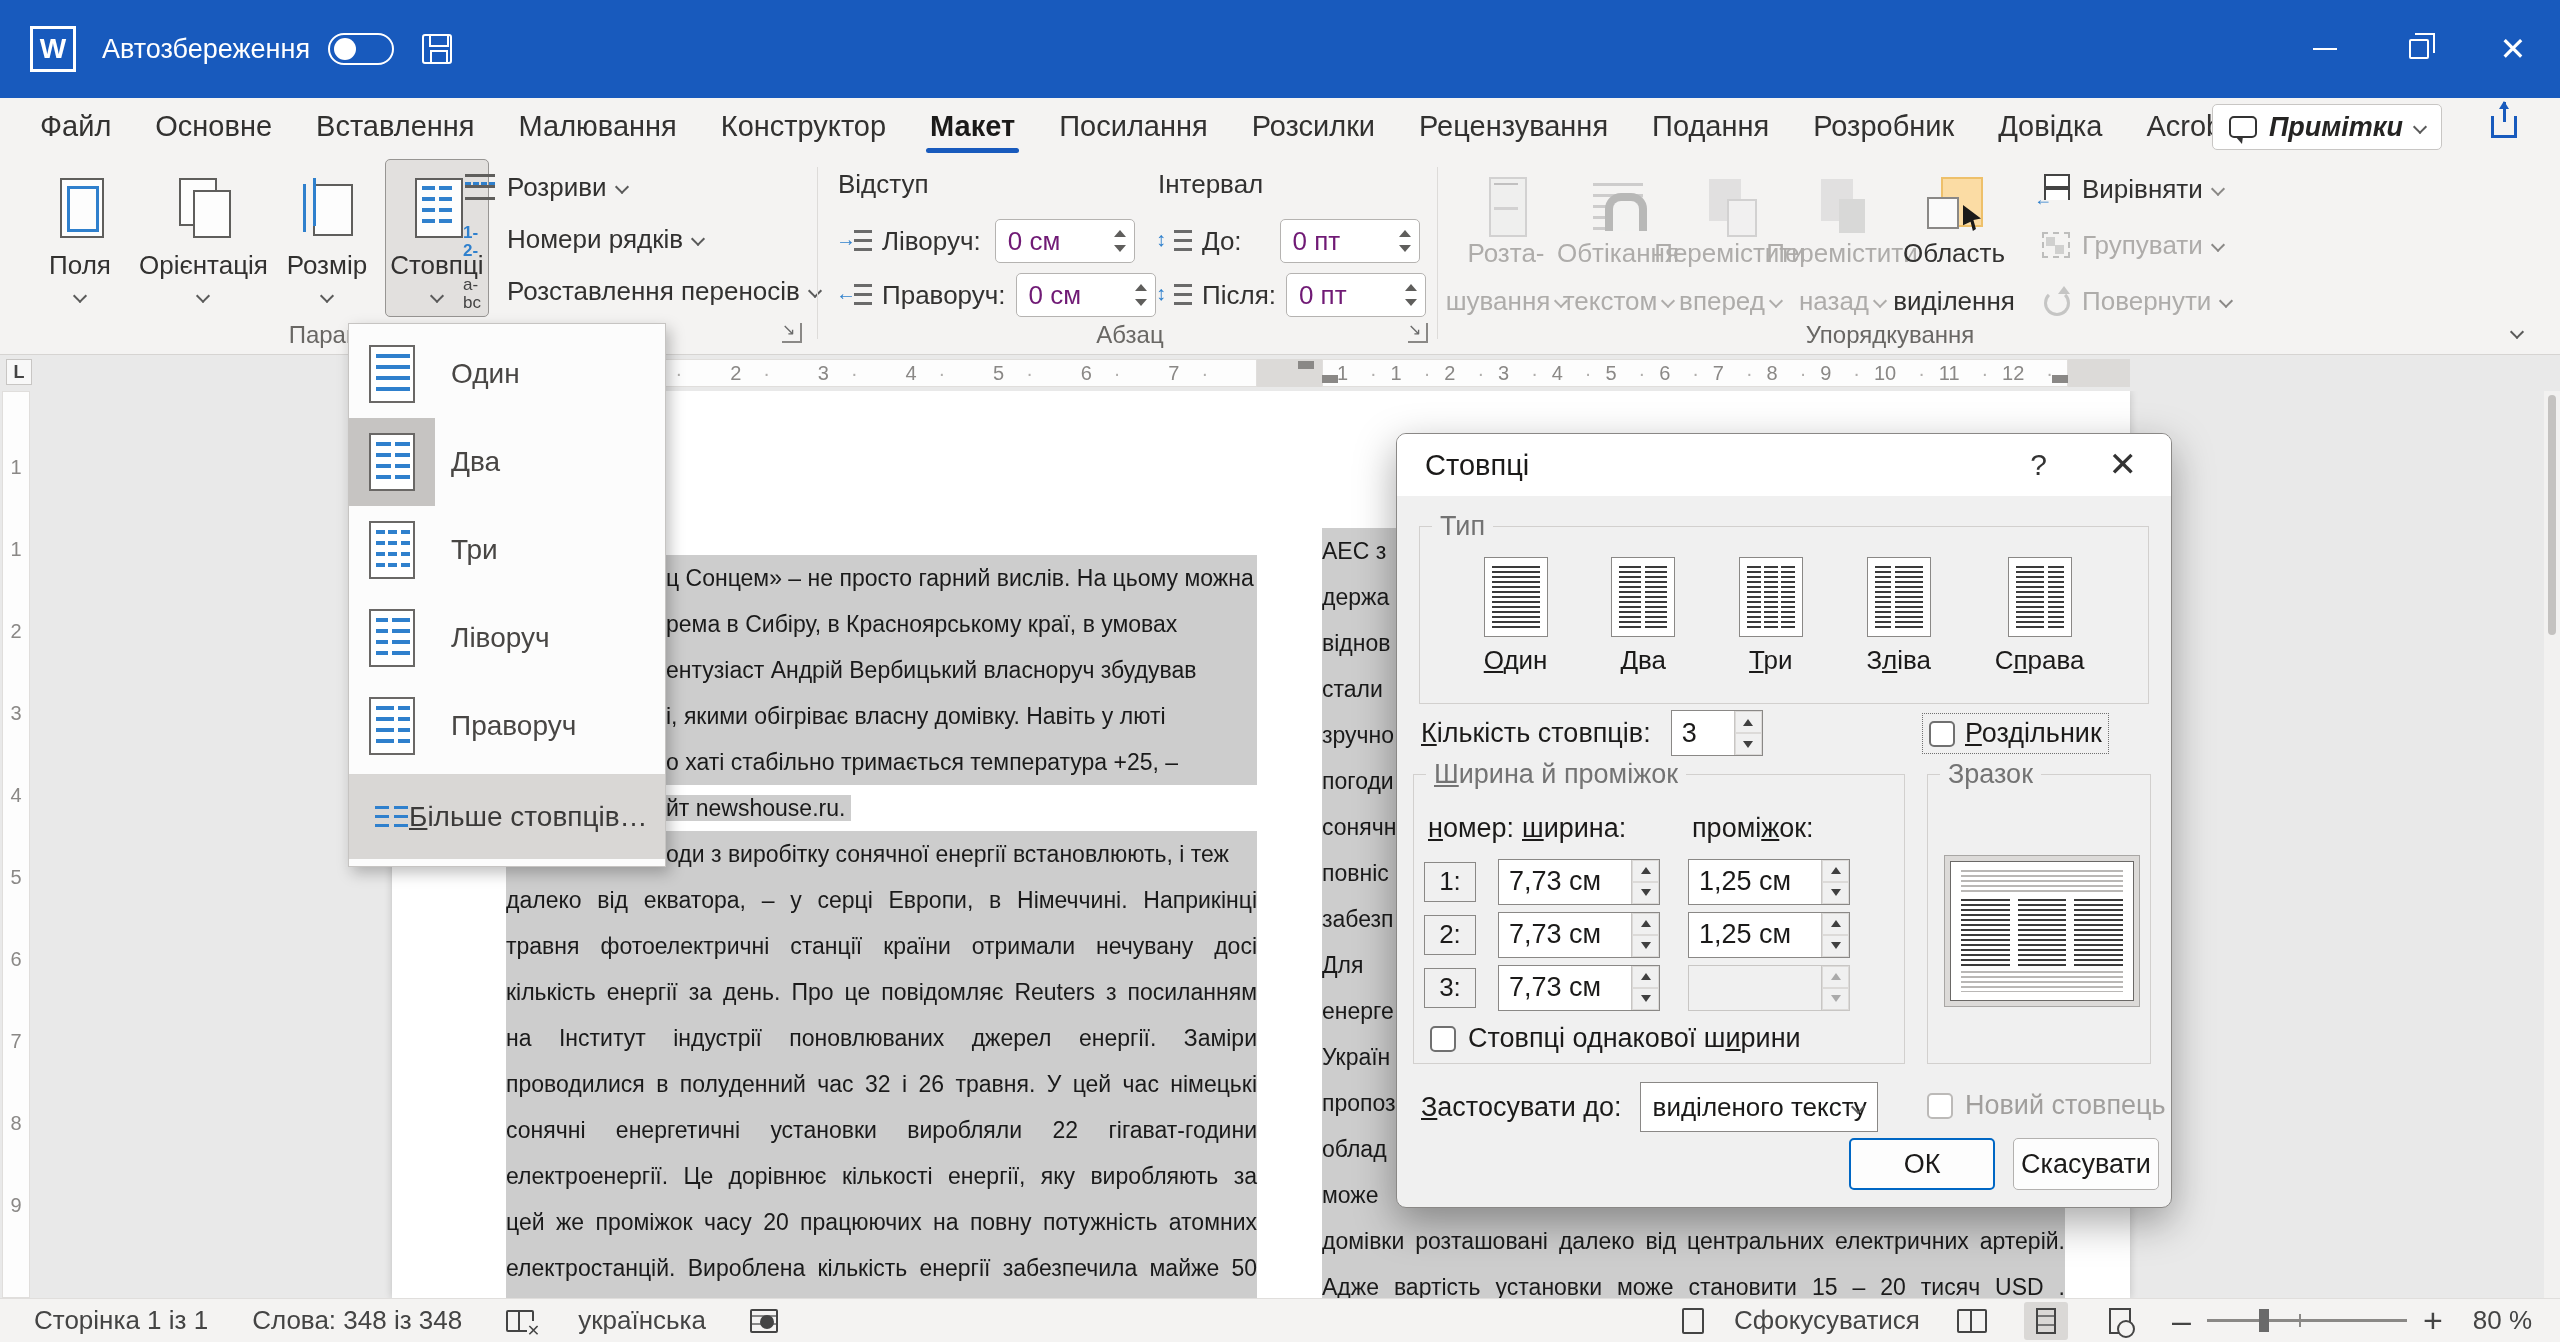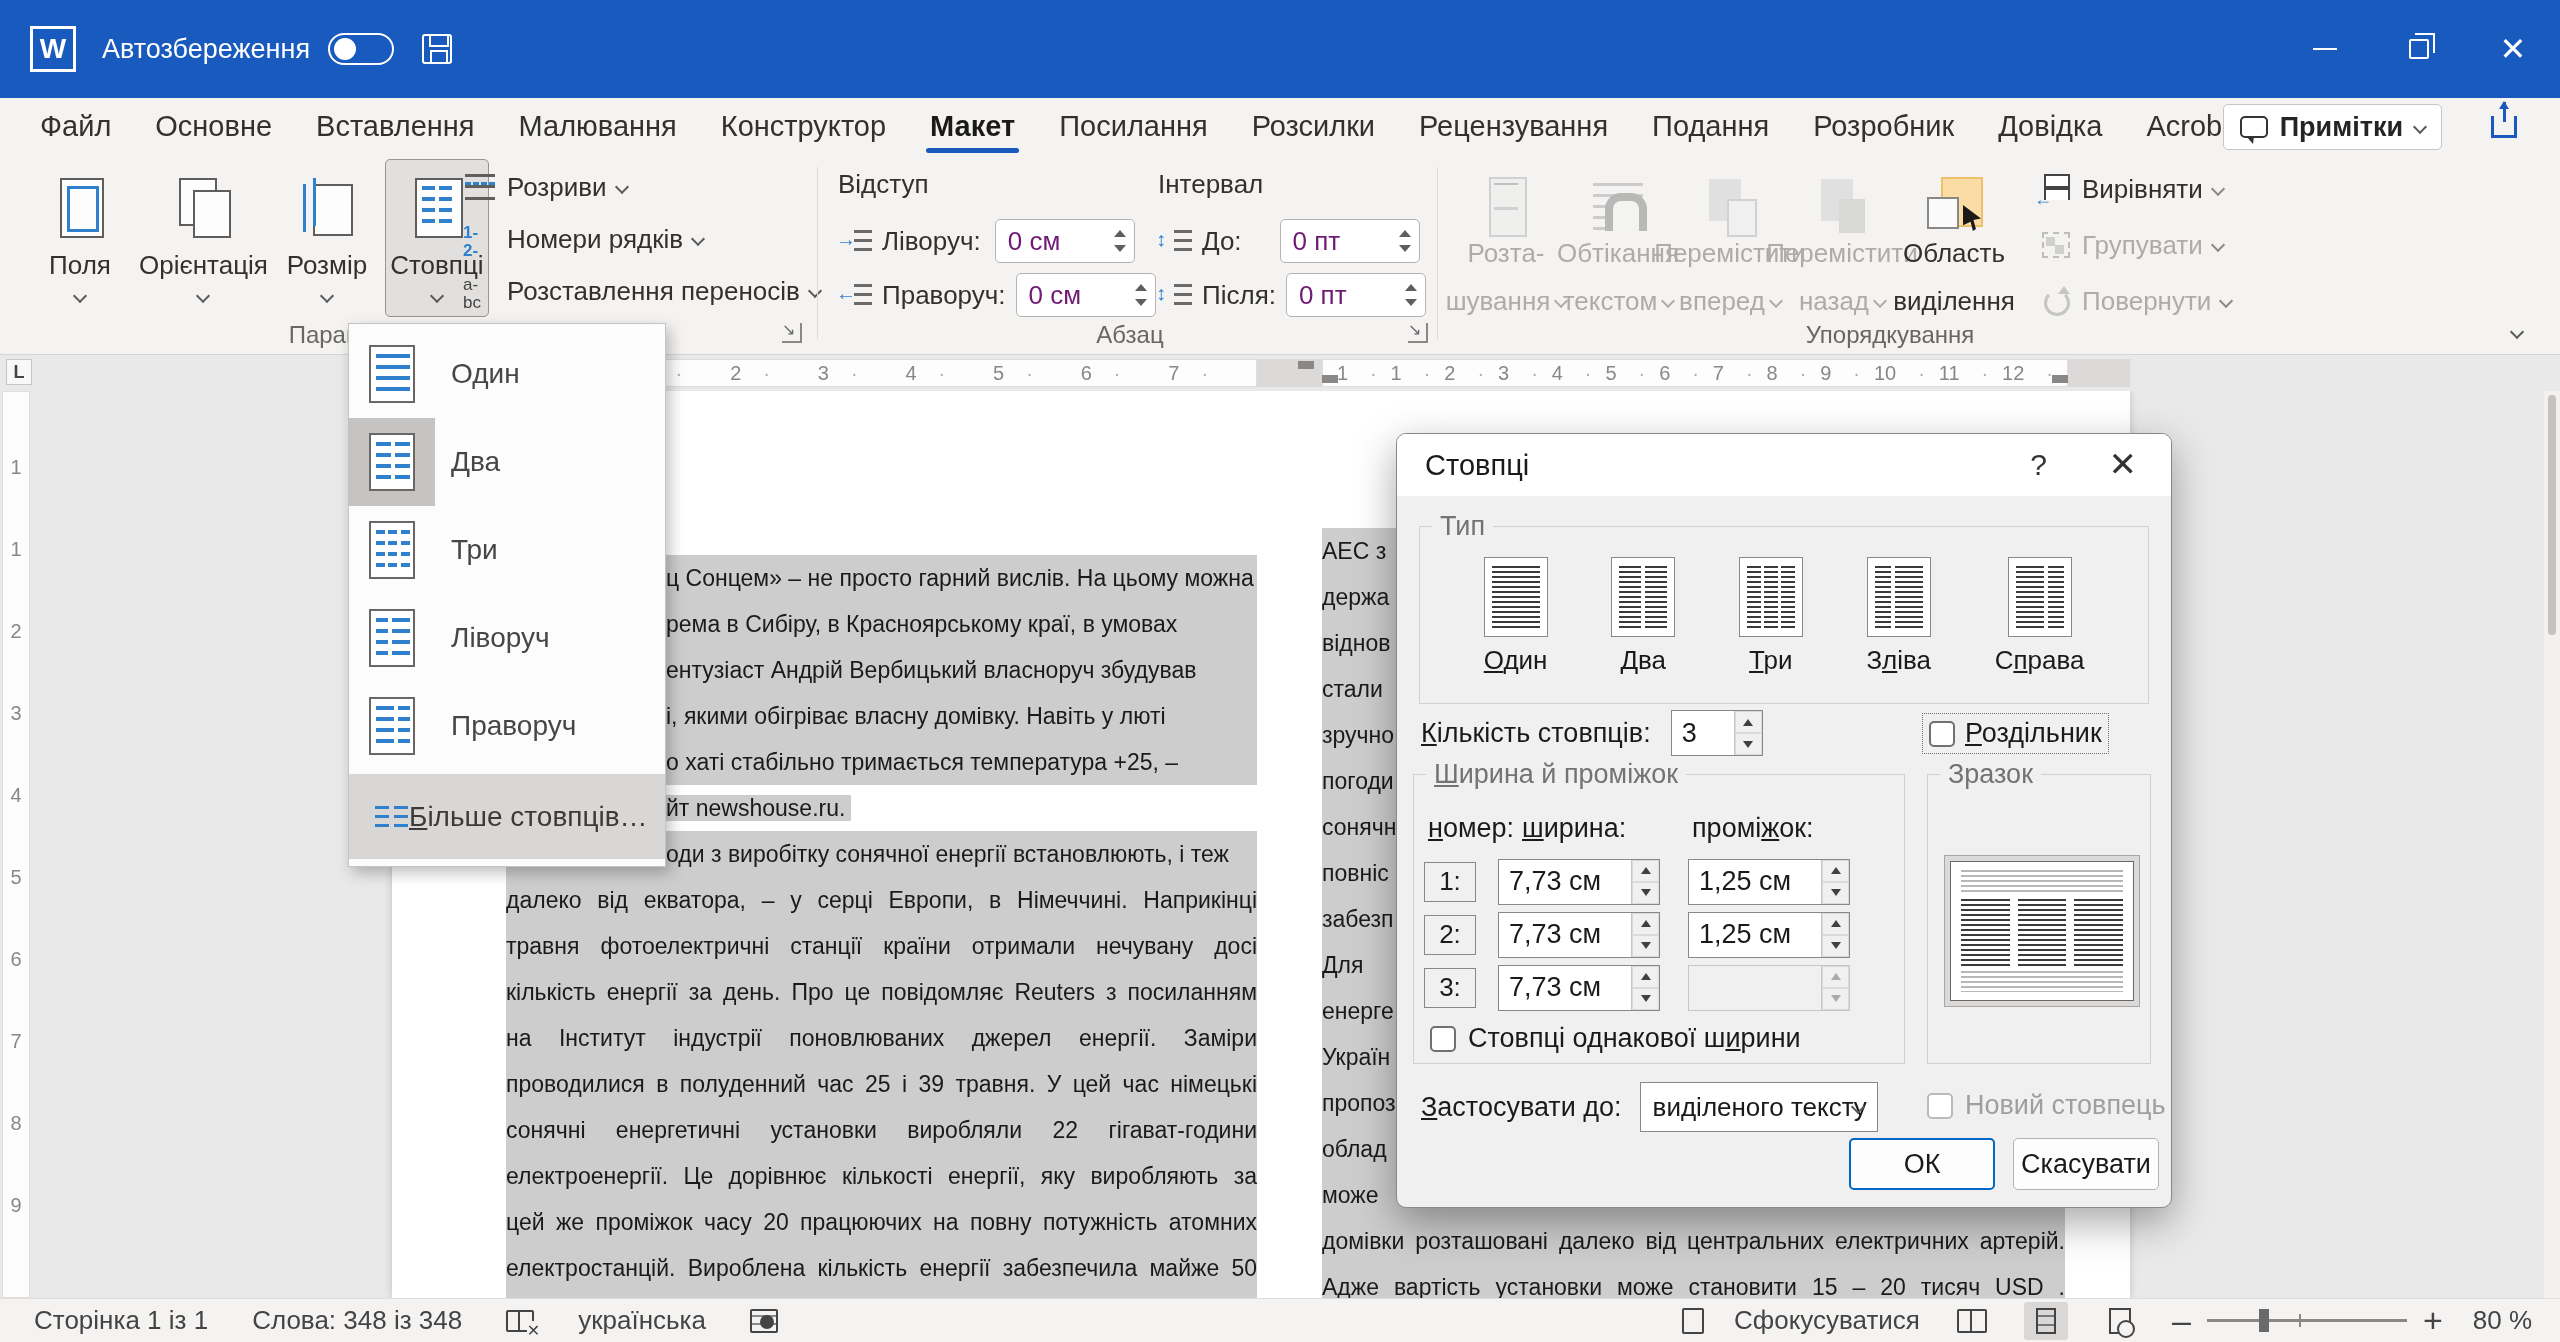--- a/index.html
+++ b/index.html
@@ -25,21 +25,21 @@
 
   
   .tabrow { position:absolute; left:0; top:98px; width:2560px; height:57px; background:#f4f3f2; display:flex; align-items:flex-end; }
   .tabs { display:flex; margin-left:18px; height:100%; align-items:stretch; }
   .tab { padding:0 22px; font-size:29px; color:#323130; display:flex; align-items:center; position:relative; }
   .tab.active { font-weight:bold; color:#1b1a19; }
   .tab.active::after { content:""; position:absolute; left:18px; right:18px; bottom:2px; height:5px; border-radius:3px; background:#185abd; }
   .comments-btn { position:absolute; right:118px; top:6px; height:46px; border:1px solid #c8c6c4; border-radius:5px; background:#fff; display:flex; align-items:center; padding:0 16px; gap:12px; }
   .ic-comment { width:28px; height:22px; border:2px solid #333; border-radius:5px; position:relative; }
   .ic-comment::after { content:""; position:absolute; left:4px; bottom:-8px; border-left:7px solid transparent; border-right:1px solid transparent; border-top:8px solid #333; }
-  .comments-lbl { font-size:27px; font-weight:bold; color:#252423; }
+  .comments-lbl { font-size:27px; font-weight:bold; color:#252423;font-style:italic; }
   .share-btn { position:absolute; right:34px; top:8px; width:44px; height:42px; display:flex; align-items:center; justify-content:center; }
   .ic-share { width:26px; height:22px; border:3px solid #185abd; border-top:none; position:relative; }
   .ic-share::before { content:""; position:absolute; left:9px; top:-14px; width:3px; height:20px; background:#185abd; }
   .ic-share::after { content:""; position:absolute; left:5px; top:-15px; border-left:5px solid transparent; border-right:5px solid transparent; border-bottom:8px solid #185abd; }
   .chev { width:10px; height:10px; border-right:2px solid #5a5a5a; border-bottom:2px solid #5a5a5a; transform:rotate(45deg); display:inline-block; flex:none; }
 
   
   .ribbon { position:absolute; left:0; top:155px; width:2560px; height:200px; background:#f4f3f2; border-bottom:1px solid #d6d4d2; }
   .gsep { position:absolute; top:12px; height:172px; width:1px; background:#dddbd9; }
   .glabel { position:absolute; top:166px; font-size:24px; color:#696764; text-align:center; }
@@ -545,21 +545,21 @@
       <div class="dline occluded"><span class="inner">рема в Сибіру, в Красноярському краї, в умовах</span></div>
       <div class="dline occluded"><span class="inner">ентузіаст Андрій Вербицький власноруч збудував</span></div>
       <div class="dline occluded"><span class="inner">і, якими обігріває власну домівку. Навіть у люті</span></div>
       <div class="dline occluded"><span class="inner">о хаті стабільно тримається температура +25, –</span></div>
       <div class="dline occluded short"><span class="inner">йт newshouse.ru.</span></div>
       <div class="dline occluded"><span class="inner">оди з виробітку сонячної енергії встановлюють, і теж</span></div>
       <div class="dline"><span class="inner">далеко від екватора, – у серці Европи, в Німеччині. Наприкінці</span></div>
       <div class="dline"><span class="inner">травня фотоелектричні станції країни отримали нечувану досі</span></div>
       <div class="dline"><span class="inner">кількість енергії за день. Про це повідомляє Reuters з посиланням</span></div>
       <div class="dline"><span class="inner">на Інститут індустрії поновлюваних джерел енергії. Заміри</span></div>
-      <div class="dline"><span class="inner">проводилися в полуденний час 25 і 39 травня. У цей час німецькі</span></div>
+      <div class="dline"><span class="inner">проводилися в полуденний час 32 і 26 травня. У цей час німецькі</span></div>
       <div class="dline"><span class="inner">сонячні енергетичні установки виробляли 22 гігават-години</span></div>
       <div class="dline"><span class="inner">електроенергії. Це дорівнює кількості енергії, яку виробляють за</span></div>
       <div class="dline"><span class="inner">цей же проміжок часу 20 працюючих на повну потужність атомних</span></div>
       <div class="dline"><span class="inner">електростанцій. Вироблена кількість енергії забезпечила майже 50</span></div>
       <div class="dline"><span class="inner">відсотків потреб Німеччини в електриці під взятий проміжок часу. В</span></div>
     </div>
   <div class="doccol col-right">
 
   <div class="dline frag"><span class="inner">АЕС з</span></div>
       <div class="dline frag"><span class="inner">держа</span></div>

